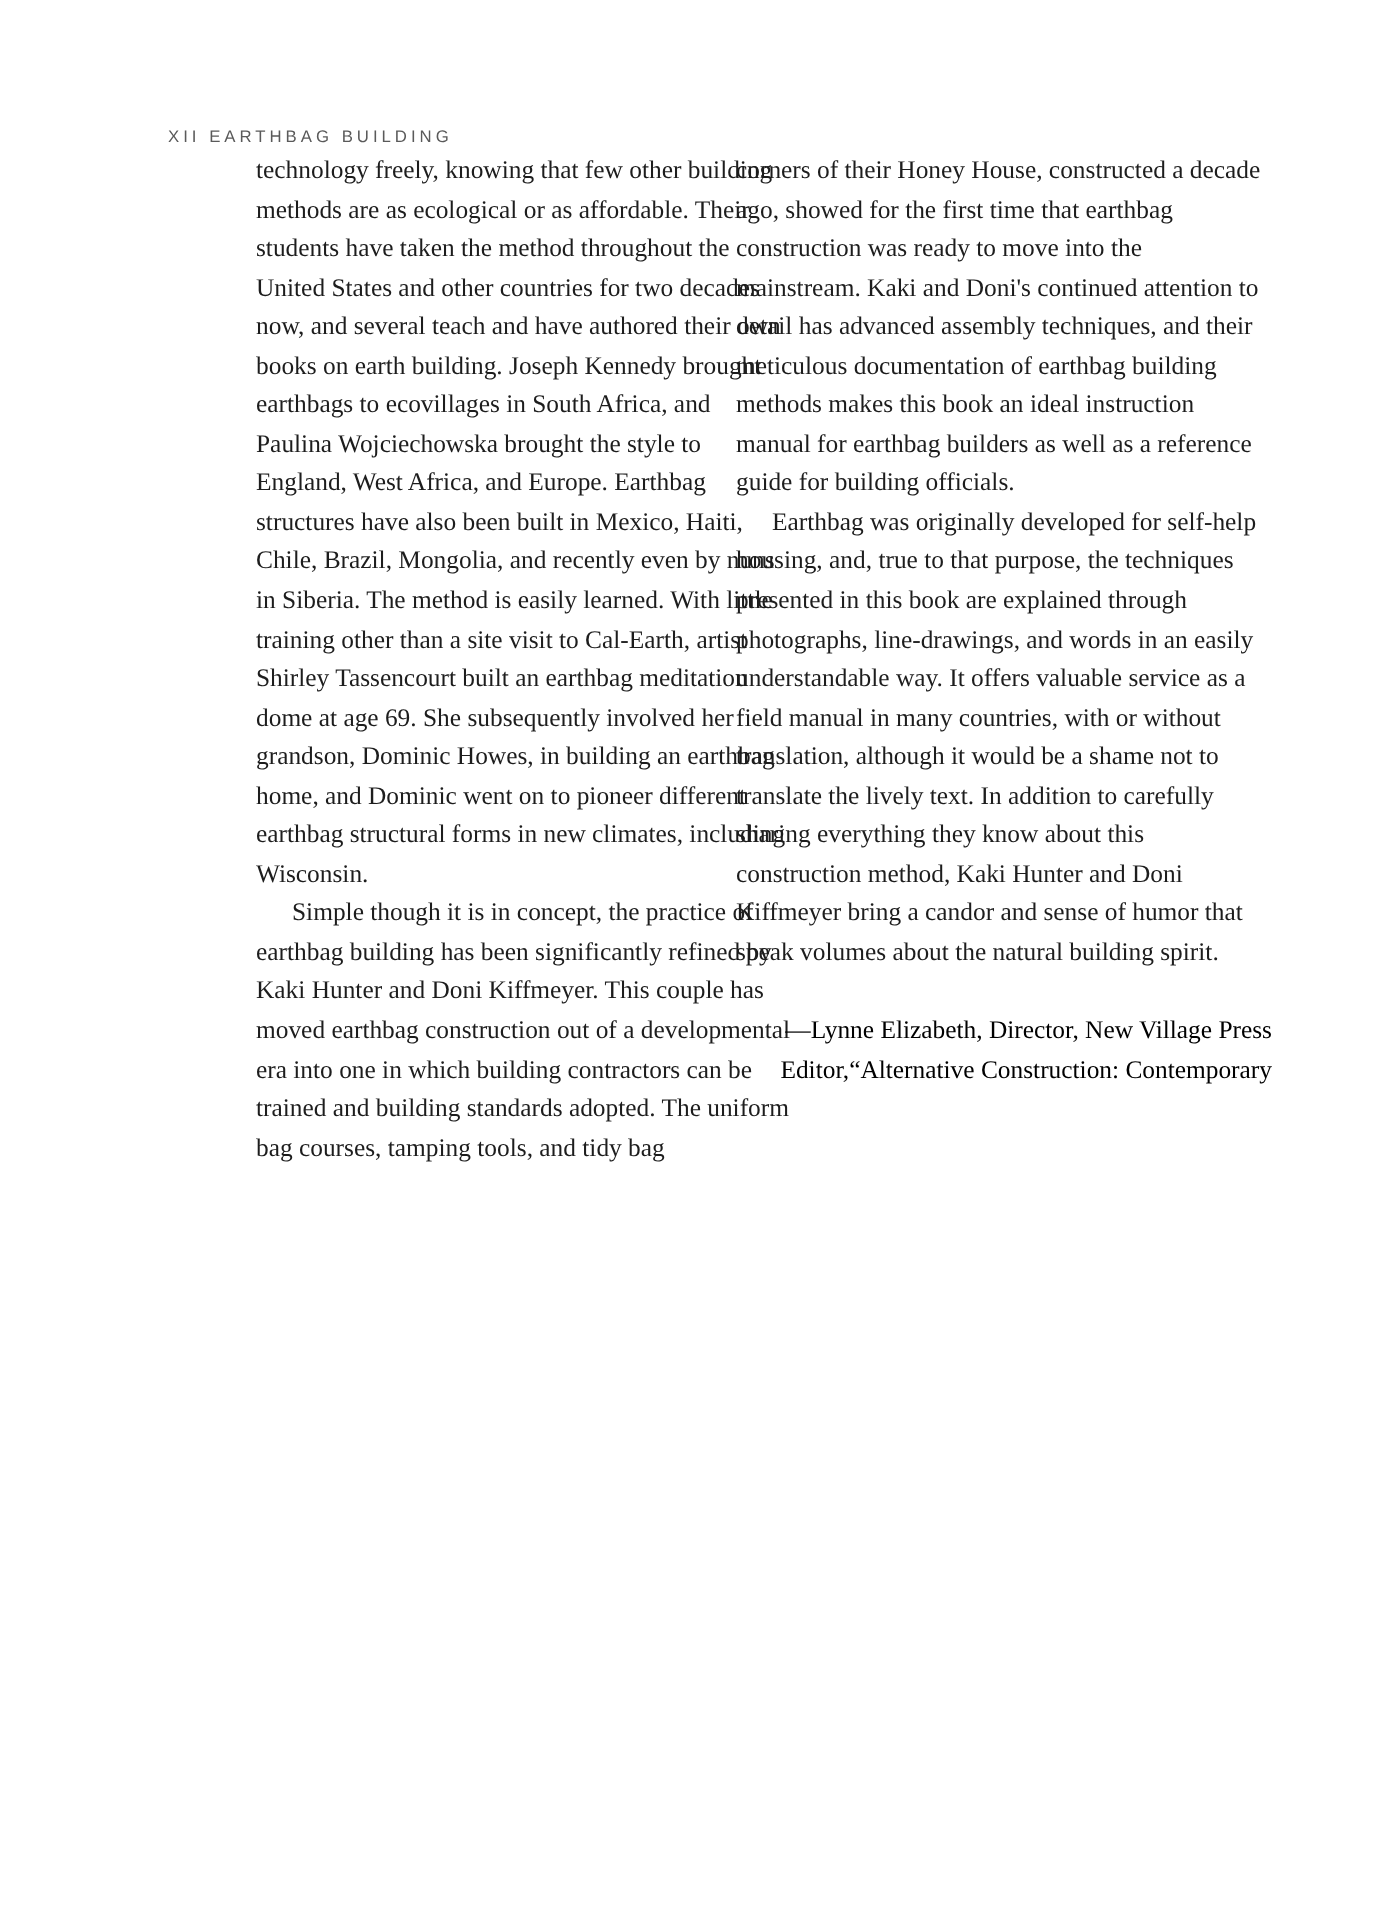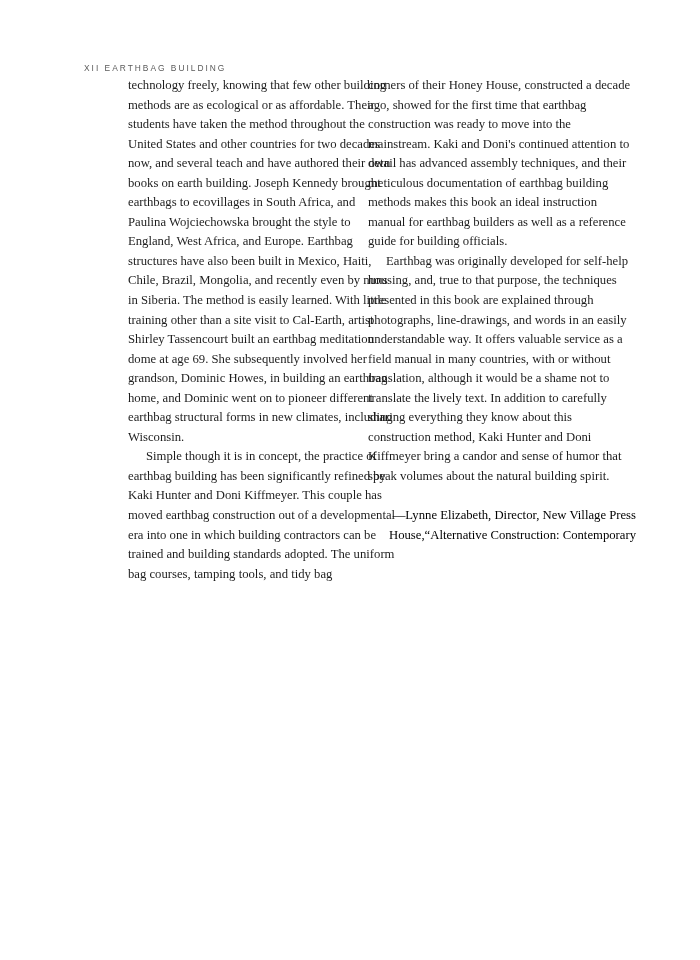--- a/index.html
+++ b/index.html
@@ -86,18 +86,18 @@
       <p class="para">technology freely, knowing that few other building methods are as ecological or as affordable. Their students have taken the method throughout the United States and other countries for two decades now, and several teach and have authored their own books on earth building. Joseph Kennedy brought earthbags to ecovillages in South Africa, and Paulina Wojciechowska brought the style to England, West Africa, and Europe. Earthbag structures have also been built in Mexico, Haiti, Chile, Brazil, Mongolia, and recently even by nuns in Siberia. The method is easily learned. With little training other than a site visit to Cal-Earth, artist Shirley Tassencourt built an earthbag meditation dome at age 69. She subsequently involved her grandson, Dominic Howes, in building an earthbag home, and Dominic went on to pioneer different earthbag structural forms in new climates, including Wisconsin.</p>
       <p class="para indent">Simple though it is in concept, the practice of earthbag building has been significantly refined by Kaki Hunter and Doni Kiffmeyer. This couple has moved earthbag construction out of a developmental era into one in which building contractors can be trained and building standards adopted. The uniform bag courses, tamping tools, and tidy bag</p>
     </div>
 
     <div class="col col-right">
       <p class="para">corners of their Honey House, constructed a decade ago, showed for the first time that earthbag construction was ready to move into the mainstream. Kaki and Doni's continued attention to detail has advanced assembly techniques, and their meticulous documentation of earthbag building methods makes this book an ideal instruction manual for earthbag builders as well as a reference guide for building officials.</p>
       <p class="para indent">Earthbag was originally developed for self-help housing, and, true to that purpose, the techniques presented in this book are explained through photographs, line-drawings, and words in an easily understandable way. It offers valuable service as a field manual in many countries, with or without translation, although it would be a shame not to translate the lively text. In addition to carefully sharing everything they know about this construction method, Kaki Hunter and Doni Kiffmeyer bring a candor and sense of humor that speak volumes about the natural building spirit.</p>
 
       <div class="attribution">
         <span class="line">—Lynne Elizabeth, Director, New Village Press</span>
-        <span class="line">House,“Alternative Construction: Contemporary</span>
+        <span class="line">Editor,“Alternative Construction: Contemporary</span>
       </div>
     </div>
 
   </div>
 </div>
 
 </body></html>

